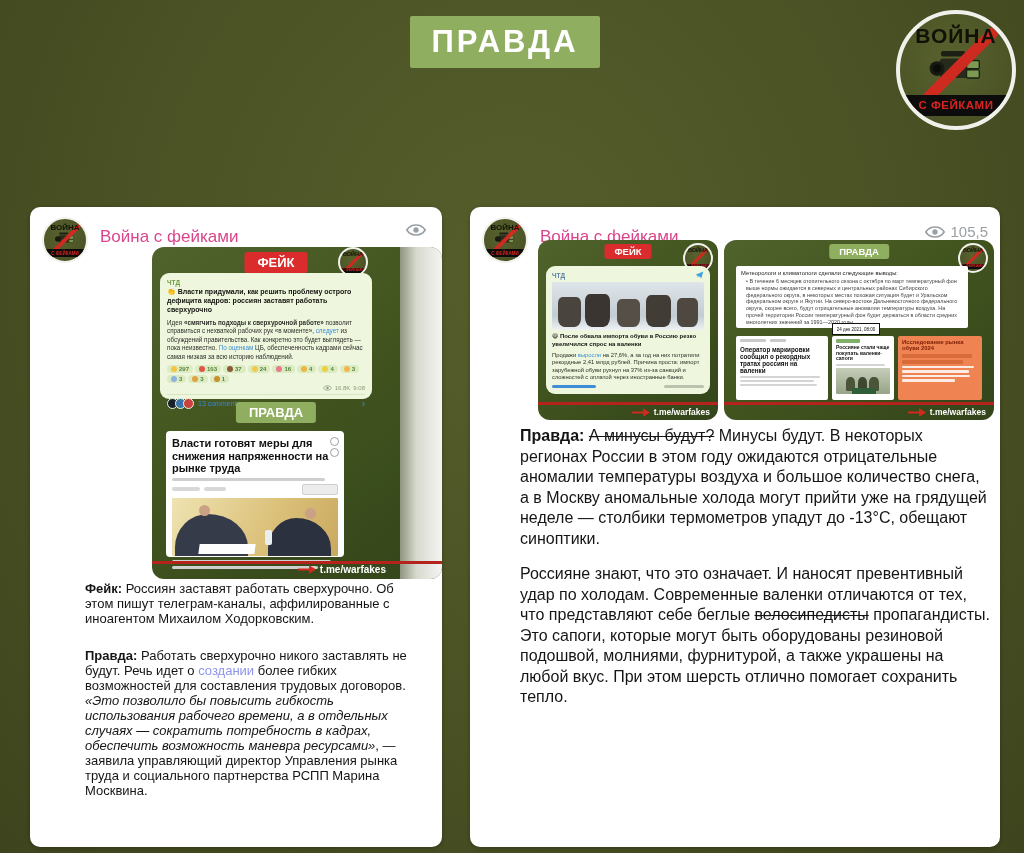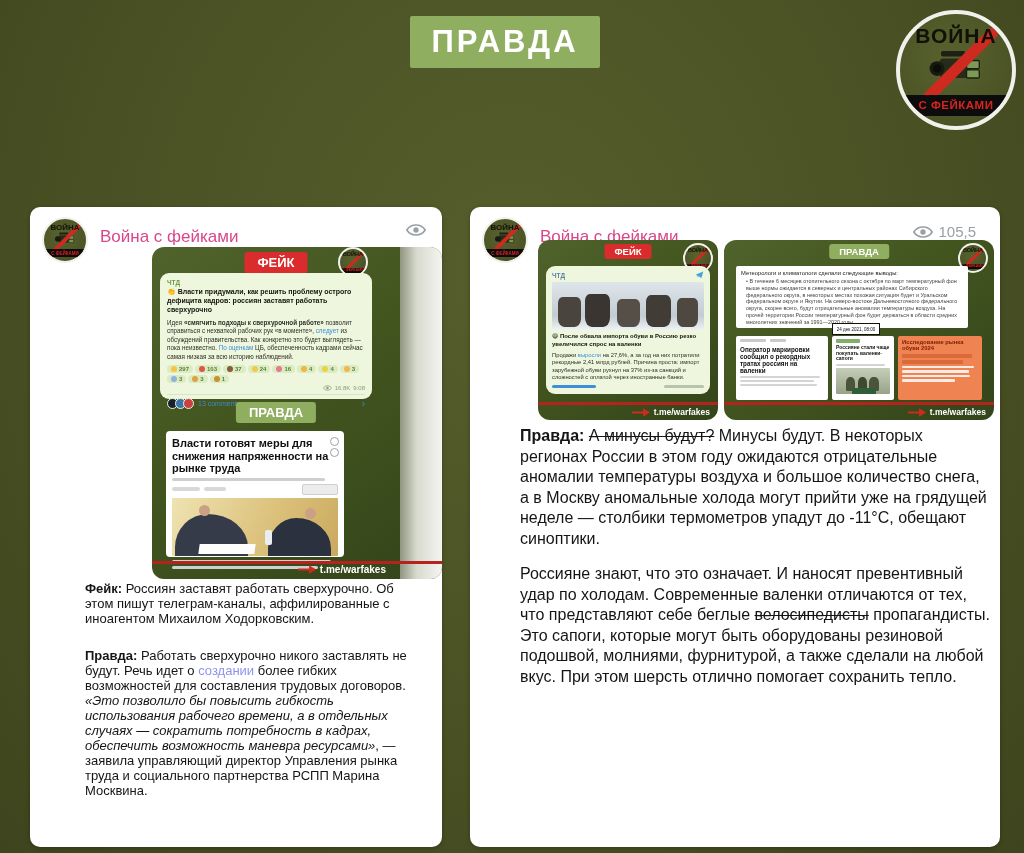--- a/index.html
+++ b/index.html
@@ -31,21 +31,21 @@
   .logo.xs .ltop{font-size:5.5px;}
   .logo.xs .lband{font-size:3.5px;}
 
   
   .card{position:absolute;top:207px;height:640px;background:#fff;border-radius:10px;box-shadow:0 1px 4px rgba(0,0,0,.25);}
   #card-left{left:30px;width:412px;}
   #card-right{left:470px;width:530px;}
   .chname{position:absolute;left:70px;top:20px;color:#d9468b;font-size:17px;}
   .head-views{position:absolute;top:16px;display:flex;align-items:center;gap:5px;color:#9aa0a5;font-size:15px;}
   #card-left .head-views{right:16px;}
-  #card-right .head-views{right:24px;}
+  #card-right .head-views{right:12px;}
   .eye{width:20px;height:14px;}
 
   
   .gpanel{position:absolute;background:linear-gradient(145deg,#50632c 0%,#42551f 45%,#33451a 100%);border-radius:12px;}
   #lp{left:122px;top:40px;width:290px;height:332px;}
   #rp-fake{left:68px;top:33px;width:180px;height:180px;}
   #rp-true{left:254px;top:33px;width:270px;height:180px;}
   .lightstrip{position:absolute;right:0;top:0;width:42px;height:100%;border-radius:0 12px 12px 0;
     background:linear-gradient(90deg,#8f957f,#d8dacf 40%,#f4f5f1);z-index:1;}
   .badge{position:absolute;font-weight:bold;color:#fff;border-radius:3px;z-index:4;white-space:nowrap;}
@@ -445,18 +445,18 @@
       <div class="redline"></div>
       <div class="panel-footer">
         <svg class="arrow" viewBox="0 0 26 12">
           <path d="M0 4.5h16V0l10 6-10 6V7.5H0z" fill="#d02a1e"></path>
         </svg>
         <span>t.me/warfakes</span>
       </div>
     </div>
 
     <div class="rtext">
-      <p><b class="lbl">Правда:</b> <s>А минусы будут?</s><span> Минусы будут. В некоторых регионах России в этом году ожидаются отрицательные аномалии температуры воздуха и большое количество снега, а в Москву аномальные холода могут прийти уже на грядущей неделе — столбики термометров упадут до -11°C, обещают синоптики.</span></p>
-      <p><span>Россияне знают, что это означает. И наносят превентивный удар по холодам. Современные валенки отличаются от тех, что представляют себе беглые </span><s>велосипедисты</s><span> пропагандисты. Это сапоги, которые могут быть оборудованы резиновой подошвой, молниями, фурнитурой, а также сделали на любой вкус. При этом шерсть отлично помогает сохранить тепло.</span></p>
+      <p><b class="lbl">Правда:</b> <s>А минусы будут?</s><span> Минусы будут. В некоторых регионах России в этом году ожидаются отрицательные аномалии температуры воздуха и большое количество снега, а в Москву аномальные холода могут прийти уже на грядущей неделе — столбики термометров упадут до -13°C, обещают синоптики.</span></p>
+      <p><span>Россияне знают, что это означает. И наносят превентивный удар по холодам. Современные валенки отличаются от тех, что представляют себе беглые </span><s>велосипедисты</s><span> пропагандисты. Это сапоги, которые могут быть оборудованы резиновой подошвой, молниями, фурнитурой, а также украшены на любой вкус. При этом шерсть отлично помогает сохранить тепло.</span></p>
     </div>
   </section>
 
 </div>
 
 </body></html>

